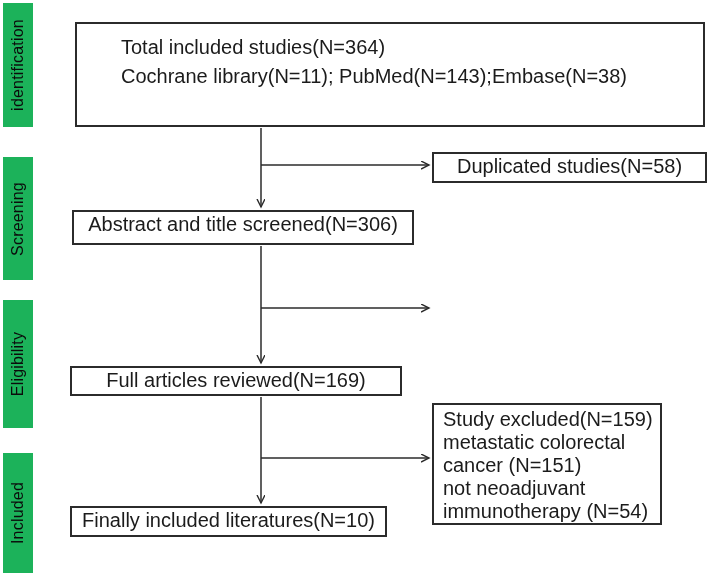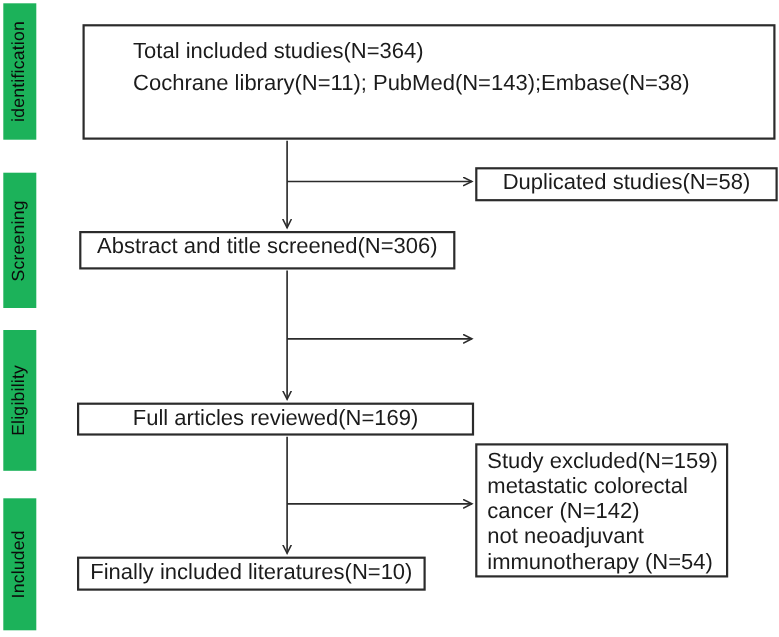--- a/index.html
+++ b/index.html
@@ -52,21 +52,21 @@
     justify-content: center;
     white-space: nowrap;
   }
   .fbox .ln { display: block; }
   .box-total   { left: 75px;  top: 22px;  width: 630px; height: 105px; padding: 9px 10px 0 44px; }
   .box-total .ln { line-height: 29px; }
   .box-dup     { left: 432px; top: 152px; width: 275px; height: 31px; }
   .box-screen  { left: 72px;  top: 210px; width: 342px; height: 35px; }
   .box-exc137  { left: 432px; top: 246px; width: 275px; height: 122px; padding: 19px 6px 0 9px; }
   .box-exc137 .ln { line-height: 30px; }
-  .box-full    { left: 70px;  top: 366px; width: 361px; height: 30px; }
+  .box-full    { left: 70px;  top: 366px; width: 332px; height: 30px; }
   .box-exc159  { left: 432px; top: 403px; width: 230px; height: 122px; padding: 3px 6px 0 9px; }
   .box-exc159 .ln { line-height: 23px; }
   .box-final   { left: 70px;  top: 506px; width: 317px; height: 31px; }
   
   .connectors {
     position: absolute;
     left: 0; top: 0;
     width: 708px; height: 579px;
     pointer-events: none;
   }
@@ -119,21 +119,21 @@
   </div>
 
 
   <div class="fbox box-full center">
     <span>Full articles reviewed(N=169)</span>
   </div>
 
   <div class="fbox box-exc159">
     <span class="ln">Study excluded(N=159)</span>
     <span class="ln">metastatic colorectal</span>
-    <span class="ln">cancer (N=142)</span>
+    <span class="ln">cancer (N=151)</span>
     <span class="ln">not neoadjuvant</span>
     <span class="ln">immunotherapy (N=54)</span>
   </div>
 
   <div class="fbox box-final center">
     <span>Finally included literatures(N=10)</span>
   </div>
 
 </div>
 

